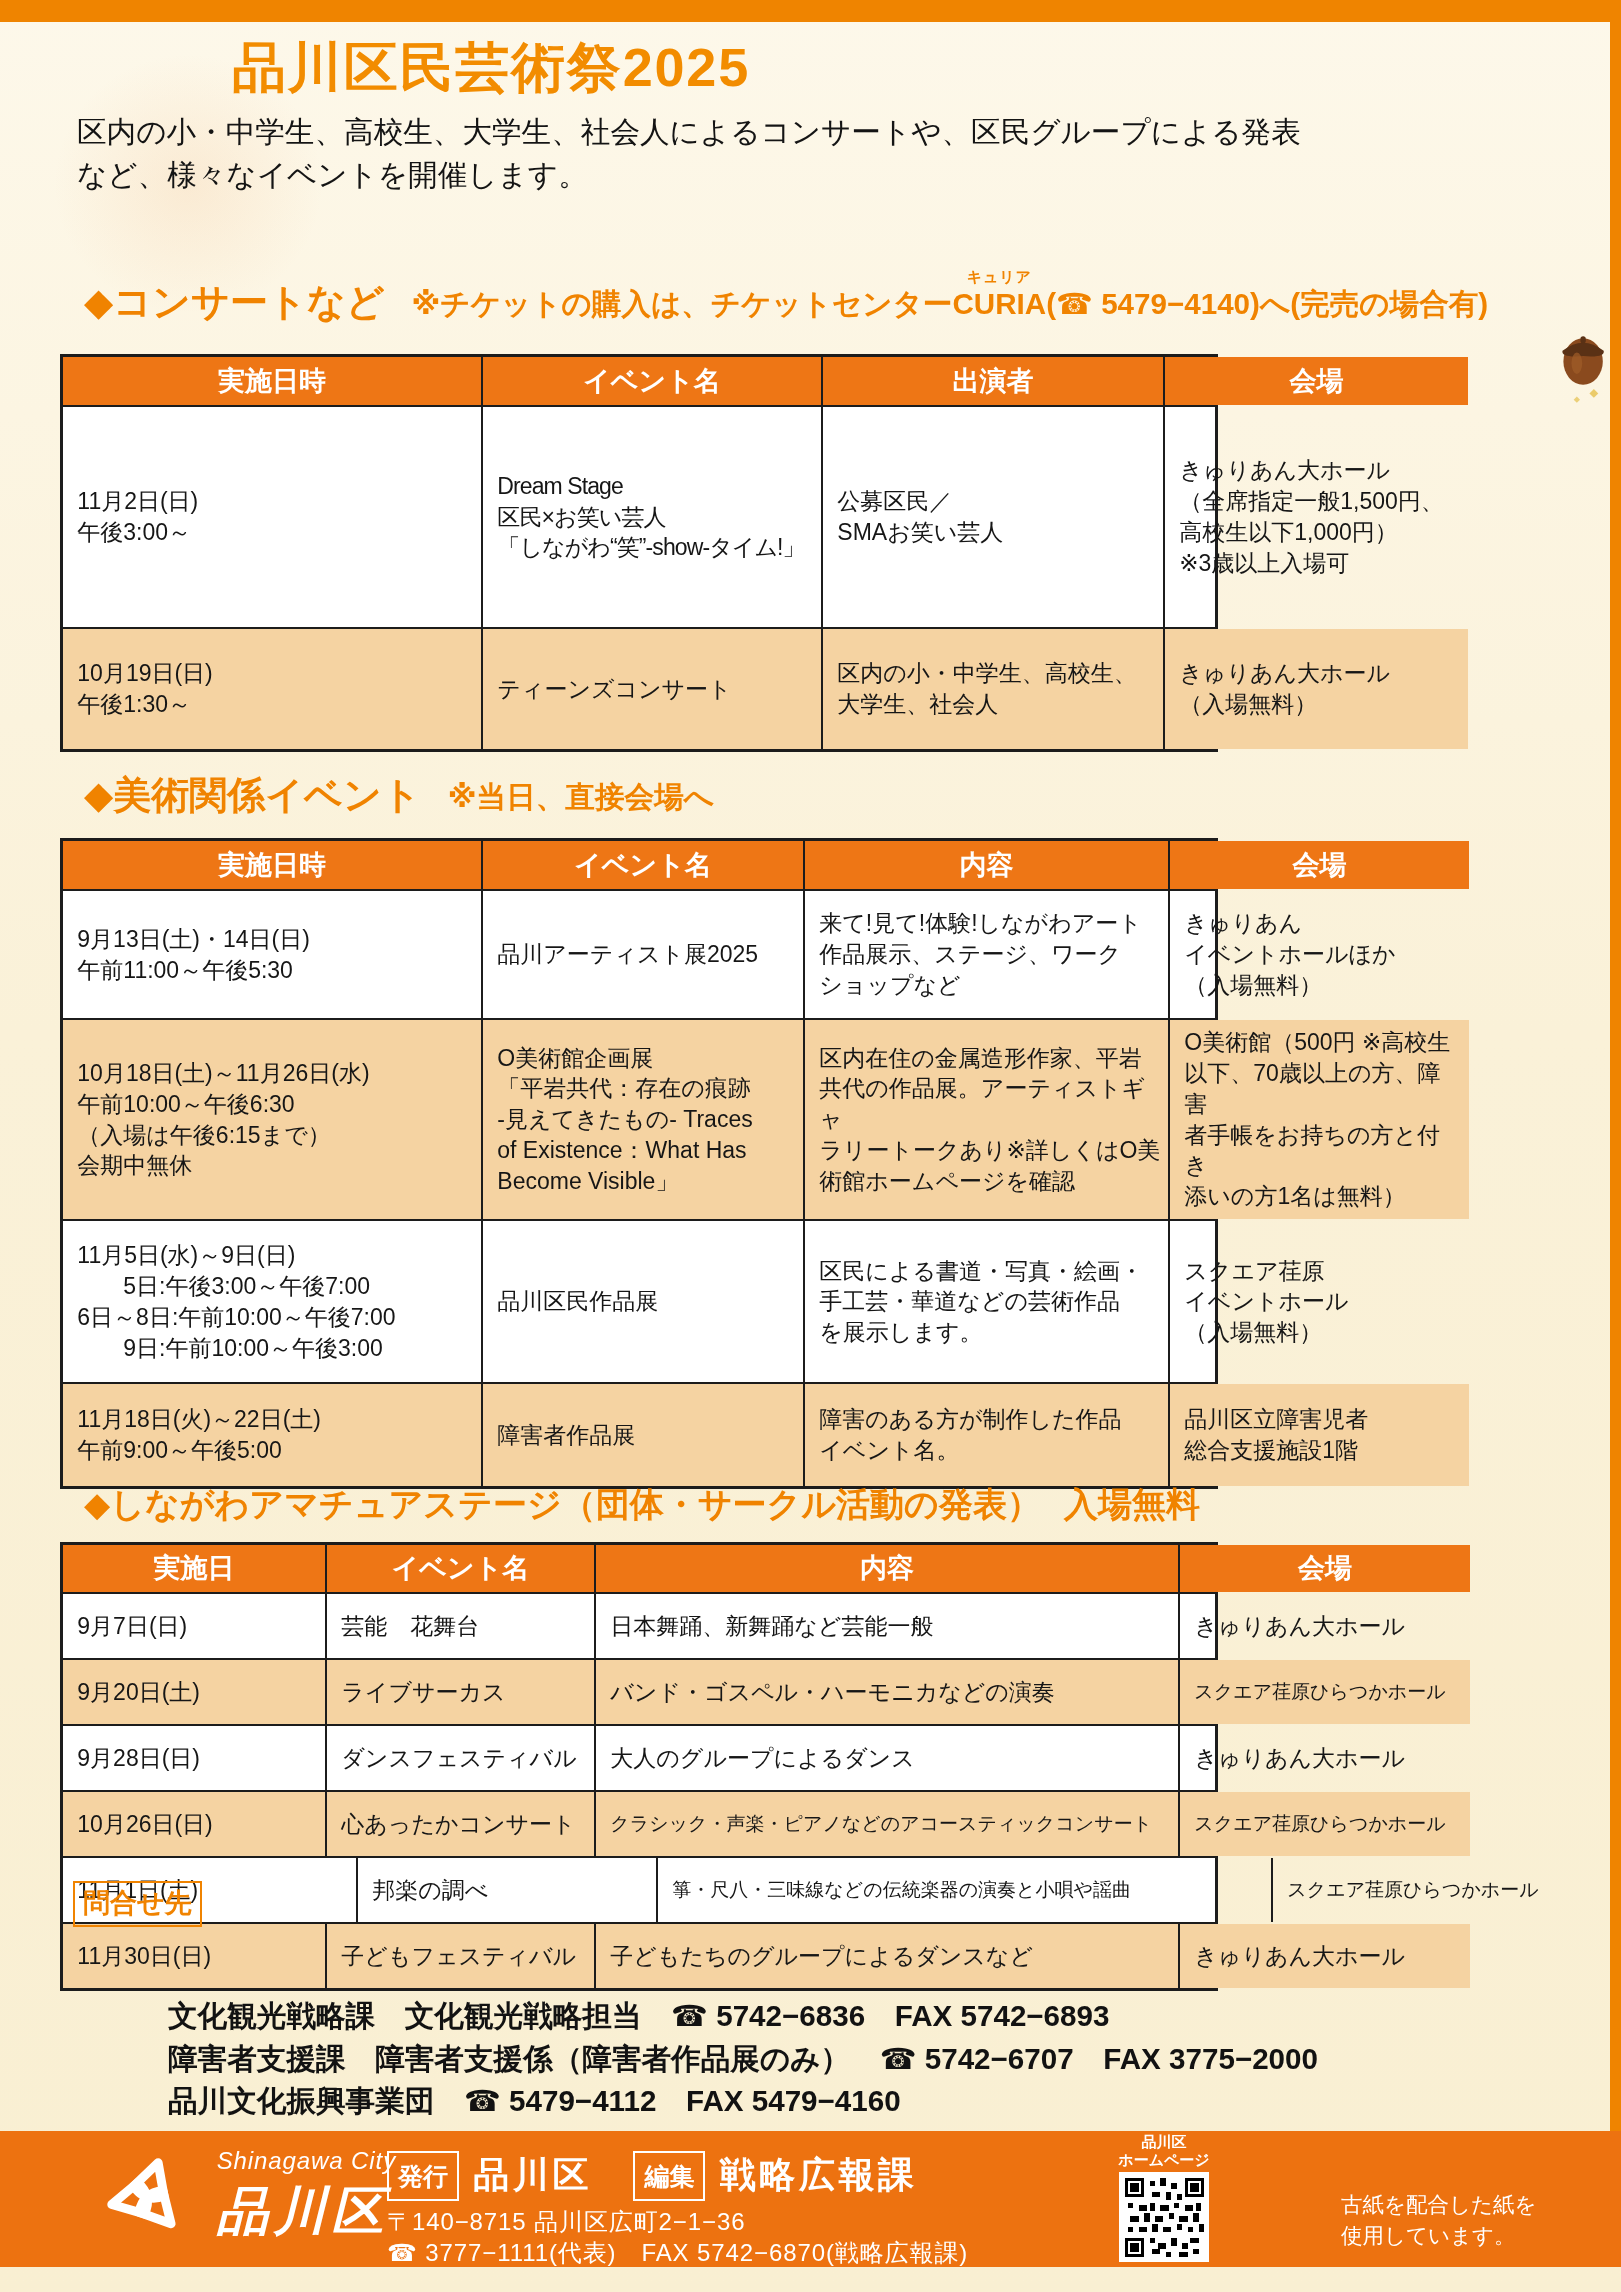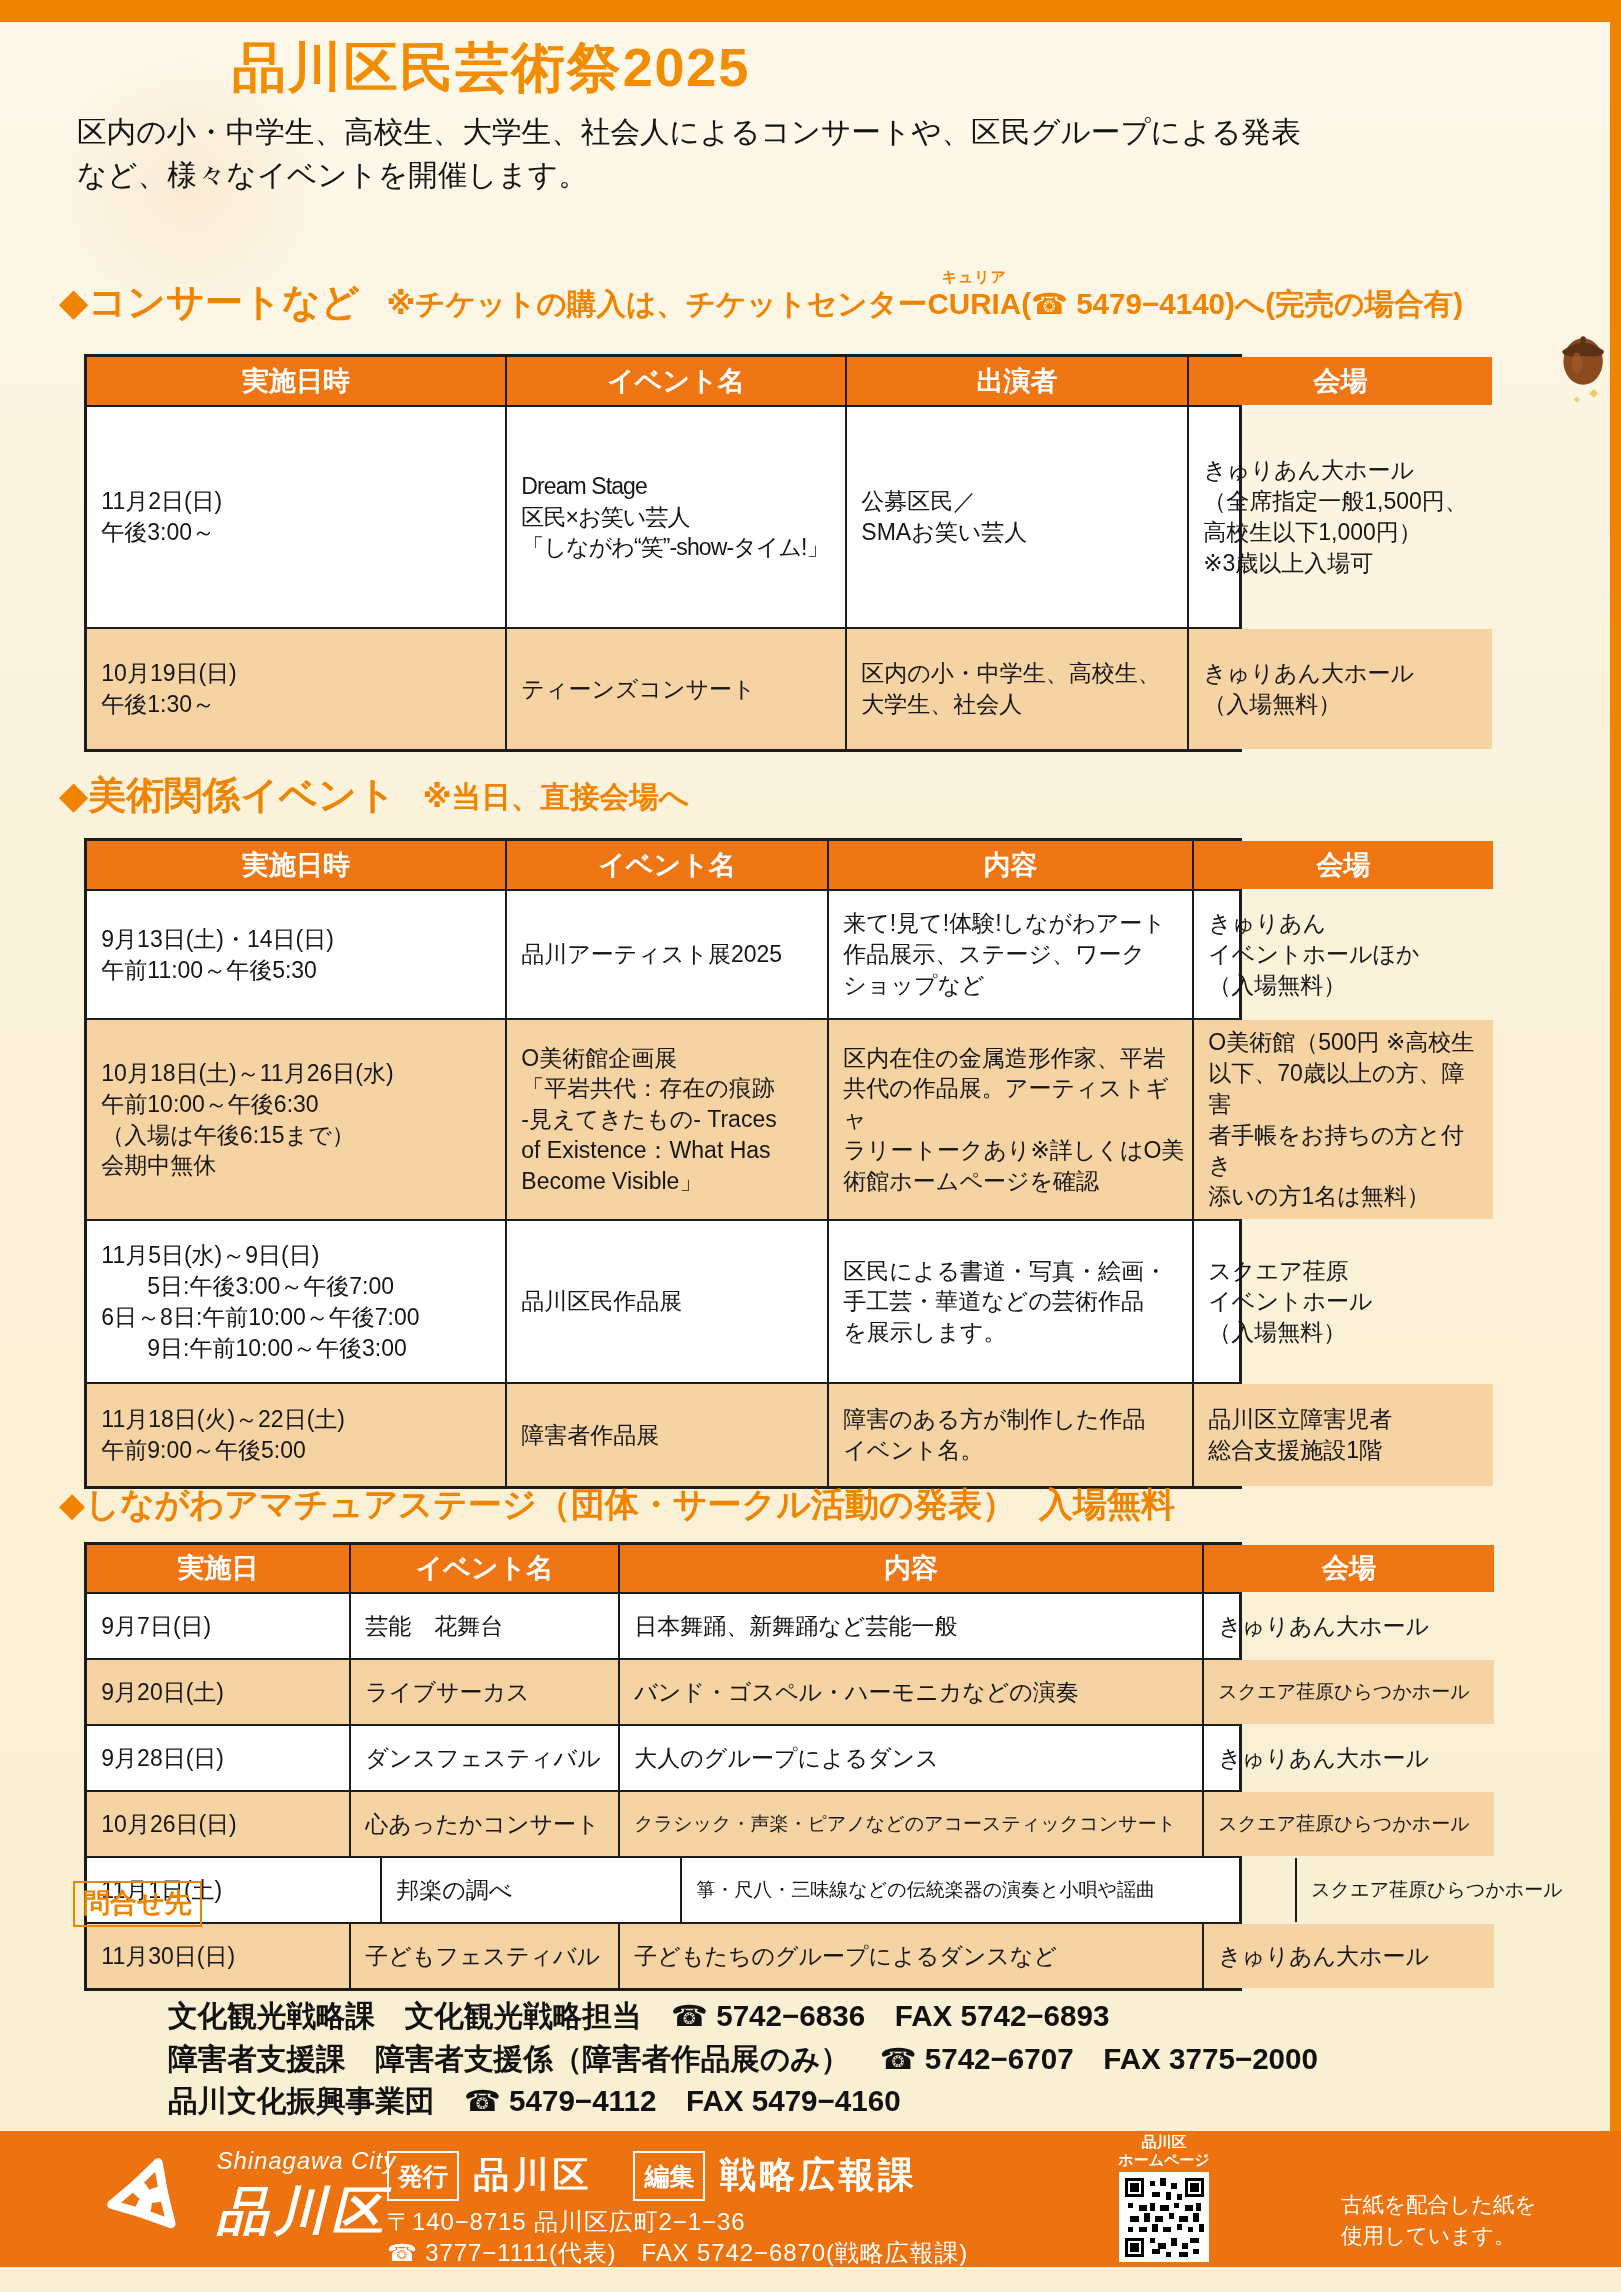--- a/index.html
+++ b/index.html
@@ -6,29 +6,29 @@
   body{font-family:"Liberation Sans","DejaVu Sans",sans-serif;}
   .page{position:relative;width:1622px;height:2293px;overflow:hidden;
         background:linear-gradient(180deg,#fdf8ea 0%,#fcf5e2 18%,#faf1d8 45%,#f9efd2 100%);}
   .top-strip{position:absolute;top:0;left:0;width:100%;height:21.5px;background:#ef8400;}
   .right-strip{position:absolute;top:0;right:0;width:11.6px;height:2136px;background:#ef8400;}
   .watermark{position:absolute;top:54px;left:54px;width:269px;height:260px;border-radius:50%;
              background:radial-gradient(closest-side,rgba(238,170,110,.16),rgba(238,170,110,0));}
   .title{position:absolute;top:32px;left:0;width:982px;text-align:center;
          font-size:54px;font-weight:bold;color:#f28c00;letter-spacing:1.8px;white-space:pre-line;}
   .intro{position:absolute;top:111px;left:77px;font-size:29.6px;line-height:1.45;color:#141414;white-space:pre-line;}
-  .sec-head{position:absolute;left:59px;display:flex;align-items:flex-end;color:#f08300;font-weight:bold;white-space:nowrap;justify-content:space-between;}
+  .sec-head{position:absolute;left:84px;display:flex;align-items:flex-end;color:#f08300;font-weight:bold;white-space:nowrap;justify-content:space-between;}
   .sec-head .main{font-size:38px;line-height:1;}
   .sec-head .note{font-size:29.6px;line-height:1.15;margin-left:27px;}
   #amateur-heading .main{font-size:34px;}
   #amateur-heading .note{font-size:34px;margin-left:23px;line-height:1;}
   .curia{position:relative;display:inline-block;}
   .curia-ruby{position:absolute;top:-19px;left:50%;transform:translateX(-50%);
               font-size:15px;font-weight:bold;color:#f08300;letter-spacing:0.9px;}
-  .tbl{position:absolute;left:84px;width:1158px;border:3.6px solid #1c1c1c;box-sizing:border-box;background:#fff;}
+  .tbl{position:absolute;left:60px;width:1158px;border:3.6px solid #1c1c1c;box-sizing:border-box;background:#fff;}
   .tr{display:grid;}
   .tr + .tr{border-top:2.7px solid #1c1c1c;}
   .t1 .tr{grid-template-columns:418px 340px 342px 305px;}
   .t2 .tr{grid-template-columns:418px 322px 365px 301px;}
   .t3 .tr{grid-template-columns:262px 269px 584px 292px;}
   .td{border-left:2.7px solid #1c1c1c;padding:7.2px 7.2px 7.2px 14.3px;font-size:23px;line-height:1.34;
       color:#161616;white-space:pre-line;display:flex;flex-direction:column;justify-content:center;box-sizing:border-box;}
   .td:first-child{border-left:none;}
   .th{background:#ee7615;color:#fff;text-align:center;font-weight:bold;font-size:27px;
       justify-content:center;padding:5.4px 0;}

